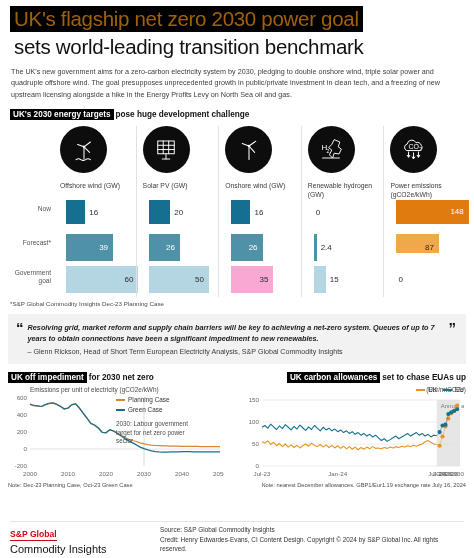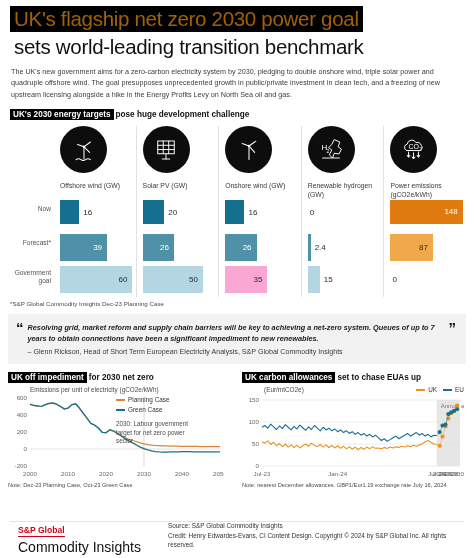--- a/index.html
+++ b/index.html
@@ -44,21 +44,21 @@
   .iconwrap{height:56px;display:flex;align-items:flex-start;justify-content:flex-start;padding-left:2px;}
   .disc{
     width:47px;height:47px;border-radius:50%;background:#0d0d0d;
     display:flex;align-items:center;justify-content:center;
   }
   .catlabel{
     font-size:6.8px;color:#3a3a3a;line-height:8.4px;height:18px;
     padding-left:2px;
   }
   .bars{position:relative;height:97px;}
-  .bar{position:absolute;left:2px;display:flex;align-items:center;}
+  .bar{position:absolute;left:8px;display:flex;align-items:center;}
   .bar .rect{height:100%;}
   .bar .val{font-size:8px;font-weight:400;}
   .val.inside{color:#fff;position:absolute;right:5px;}
   .val.insideDark{color:#2b2b2b;position:absolute;right:5px;}
   .val.outside{color:#2b2b2b;margin-left:4px;}
 
   .footnote{padding:3px 10px 0 10px;font-size:6.2px;color:#4a4a4a;}
 
   
   .quote{
@@ -67,39 +67,39 @@
   }
   .qmark{font-size:15px;font-weight:700;color:#111;line-height:12px;margin-right:4px;flex:0 0 auto;}
   .qmark.close{margin:0 0 0 4px;align-self:flex-start;}
   .qbody{flex:1 1 auto;}
   .qtext{font-size:7.3px;font-style:italic;font-weight:600;line-height:11px;color:#1b1b1b;}
   .qattr{font-size:7.1px;color:#3a3a3a;margin-top:4px;}
 
   
   .charts{display:flex;margin:8px 8px 0 8px;}
   .chart{flex:1 1 0;position:relative;}
-  .chart.right{margin-left:10px;}
+  .chart.right{margin-left:10px;text-align:right;}
   .ctitle{font-size:8.2px;font-weight:700;line-height:11px;}
   .ctitle .tag{background:#000;color:#fff;padding:1px 3px;}
   .ctitle .rest{color:#111;margin-left:2px;}
   .csub{font-size:6.4px;color:#4a4a4a;margin:3px 0 0 22px;}
   .plot{position:relative;height:86px;margin-top:1px;}
   .plot svg{display:block;}
   .cnote{font-size:5.7px;color:#4a4a4a;margin-top:2px;line-height:7px;}
 
   .legend{position:absolute;font-size:6.4px;color:#333;}
   .legend .li{display:flex;align-items:center;margin-bottom:3px;}
   .legend .sw{width:9px;height:2px;margin-right:3px;display:inline-block;}
   .annot{position:absolute;font-size:6.3px;color:#4a4a4a;line-height:8.4px;}
 
   
-  .footer{position:absolute;left:0;right:0;bottom:3px;padding:0 18px;display:flex;align-items:flex-start;margin-top:24px;}
+  .footer{position:absolute;left:0;right:0;bottom:3px;padding:0 10px;display:flex;align-items:flex-start;margin-top:24px;}
   .logo{flex:0 0 auto;width:150px;}
   .logo .l1{font-size:8.6px;font-weight:700;color:#d0021b;border-bottom:1.6px solid #d0021b;display:inline-block;padding-bottom:1px;}
-  .logo .l2{font-size:14px;color:#111;margin-top:2px;}
+  .logo .l2{font-size:11px;color:#111;margin-top:2px;}
   .credits{flex:1 1 auto;font-size:6.4px;color:#333;line-height:9.5px;padding-top:2px;}
   .hr{position:absolute;left:10px;right:10px;bottom:36px;height:1px;background:#e4e4e4;}
 </style>
 </head>
 <body>
 
 <div class="page">
 
   <div class="headline">
     <div><span class="hl-line inv">UK's flagship net zero 2030 power goal</span></div>
@@ -257,21 +257,21 @@
               </svg>
             </div>
           </div>
           <div class="catlabel">Power emissions (gCO2e/kWh)</div>
           <div class="bars">
             <div class="bar" style="top: 0px; height: 24px;">
               <div class="rect" style="width: 72.4px; background: rgb(224, 123, 16); position: relative;">
                 <span class="val inside" style="top: 7px;">148</span>
               </div>
             </div>
-            <div class="bar" style="top: 34px; height: 27px;">
+            <div class="bar" style="top: 34px; height: 19px;">
               <div class="rect" style="width: 42.5595px; background: rgb(240, 169, 74); position: relative;">
                 <span class="val insideDark" style="top: 8.5px;">87</span>
               </div>
             </div>
             <div class="bar" style="top: 66px; height: 27px;">
               <span class="val outside" style="margin-left: 2px;">0</span>
             </div>
           </div>
         </div>
       </div>

